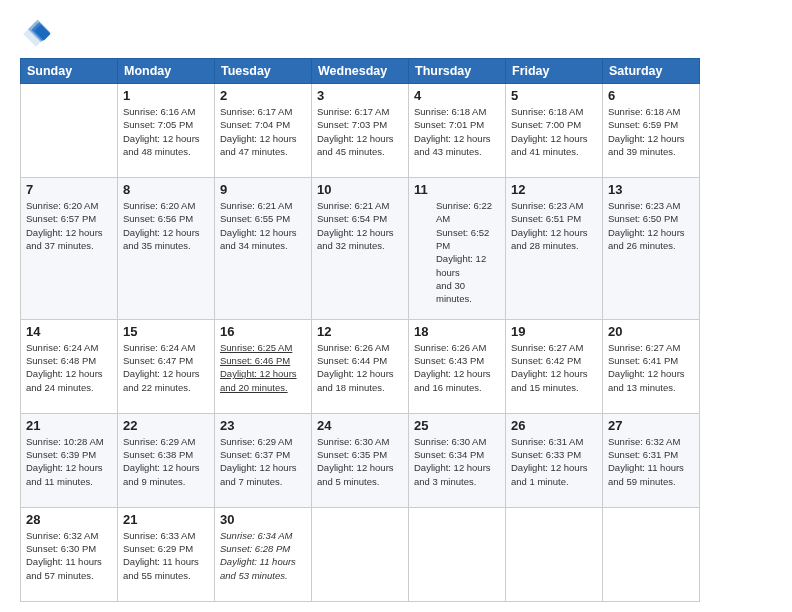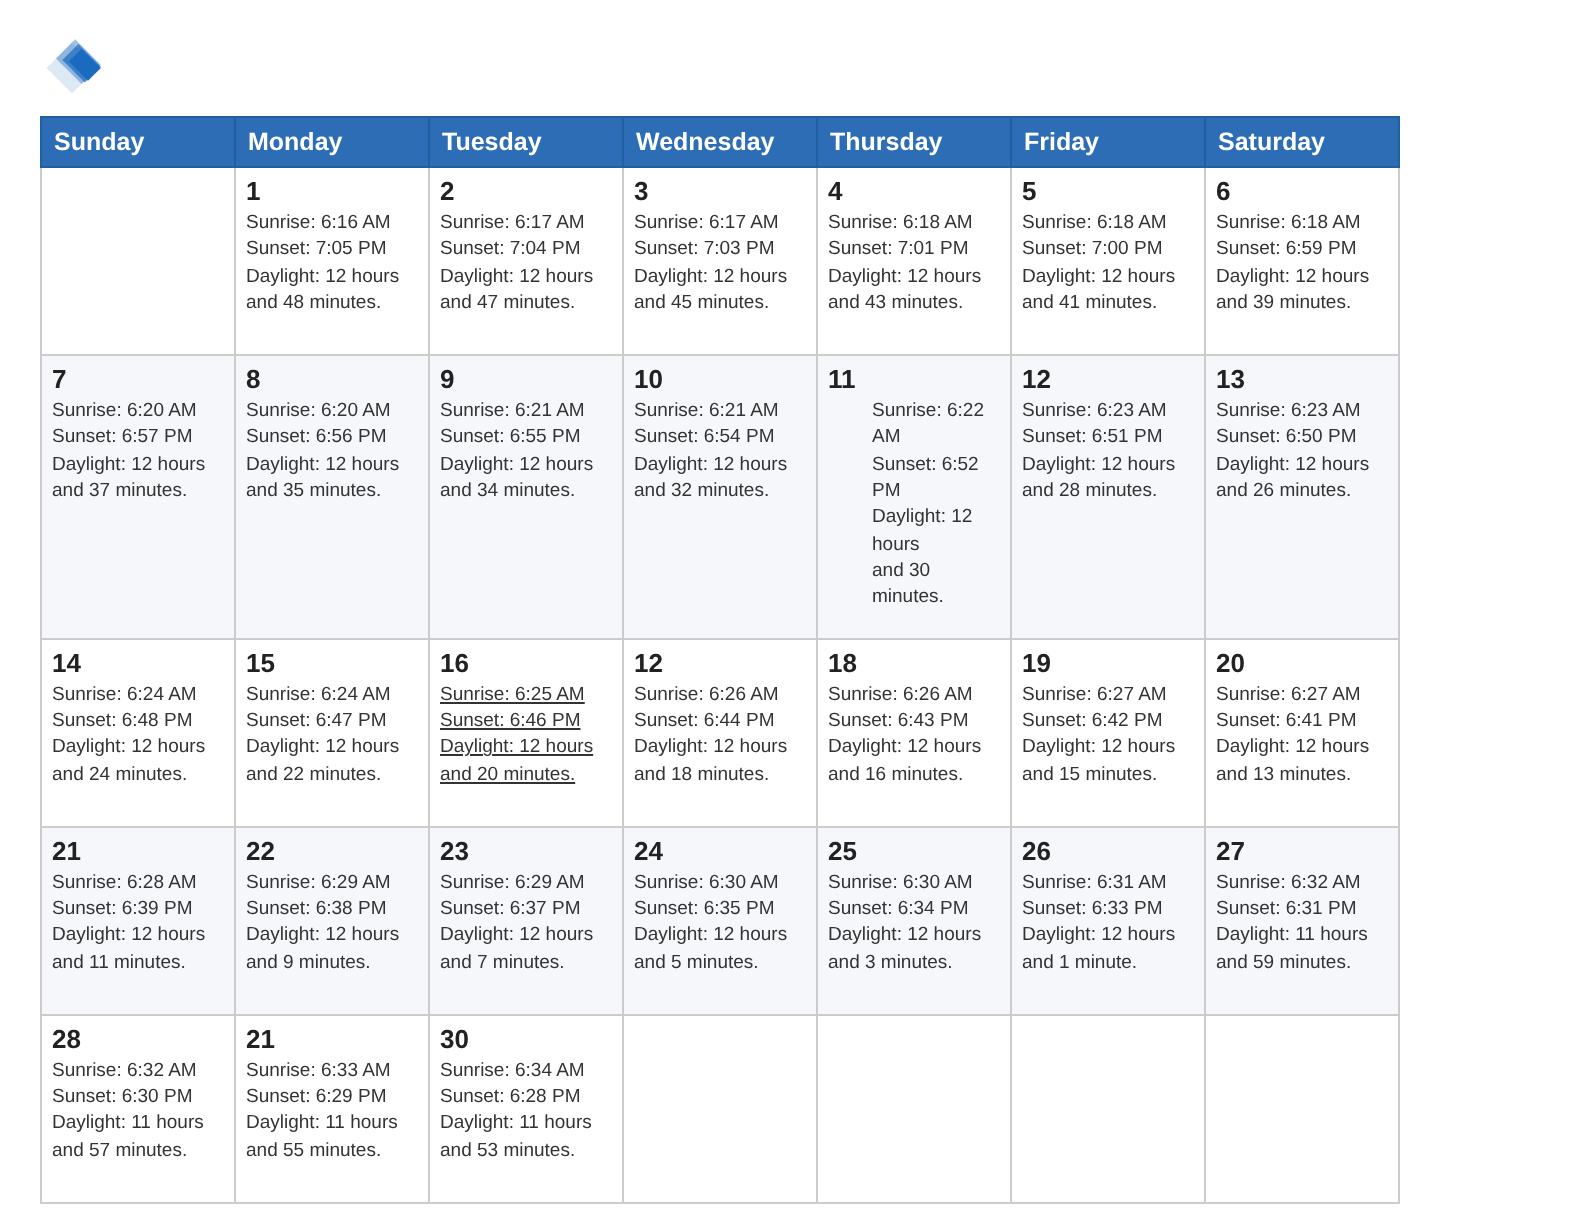--- a/index.html
+++ b/index.html
@@ -277,21 +277,21 @@
             <span class="day-number">20</span>
             <div class="day-info" style="white-space: pre-line;">Sunrise: 6:27 AM
 Sunset: 6:41 PM
 Daylight: 12 hours
 and 13 minutes.</div>
           </td>
         </tr>
         <tr>
           <td>
             <span class="day-number">21</span>
-            <div class="day-info" style="white-space: pre-line;">Sunrise: 6:28 AM
+            <div class="day-info" style="white-space: pre-line;">Sunrise: 10:28 AM
 Sunset: 6:39 PM
 Daylight: 12 hours
 and 11 minutes.</div>
           </td>
           <td>
             <span class="day-number">22</span>
             <div class="day-info" style="white-space: pre-line;">Sunrise: 6:29 AM
 Sunset: 6:38 PM
 Daylight: 12 hours
 and 9 minutes.</div>
@@ -342,21 +342,21 @@
           </td>
           <td>
             <span class="day-number">21</span>
             <div class="day-info" style="white-space: pre-line;">Sunrise: 6:33 AM
 Sunset: 6:29 PM
 Daylight: 11 hours
 and 55 minutes.</div>
           </td>
           <td>
             <span class="day-number">30</span>
-            <div class="day-info" style="white-space: pre-line;">Sunrise: 6:34 AM
+            <div class="day-info" style="white-space: pre-line; font-style: italic;">Sunrise: 6:34 AM
 Sunset: 6:28 PM
 Daylight: 11 hours
 and 53 minutes.</div>
           </td>
           <td class="empty-cell"></td>
           <td class="empty-cell"></td>
           <td class="empty-cell"></td>
           <td class="empty-cell"></td>
         </tr>
       </tbody>

